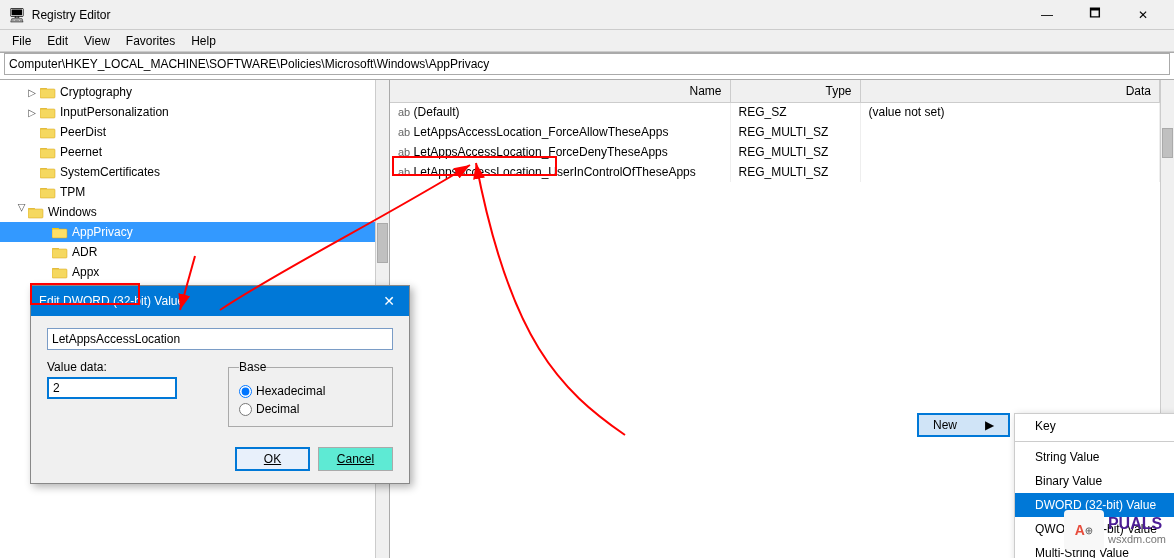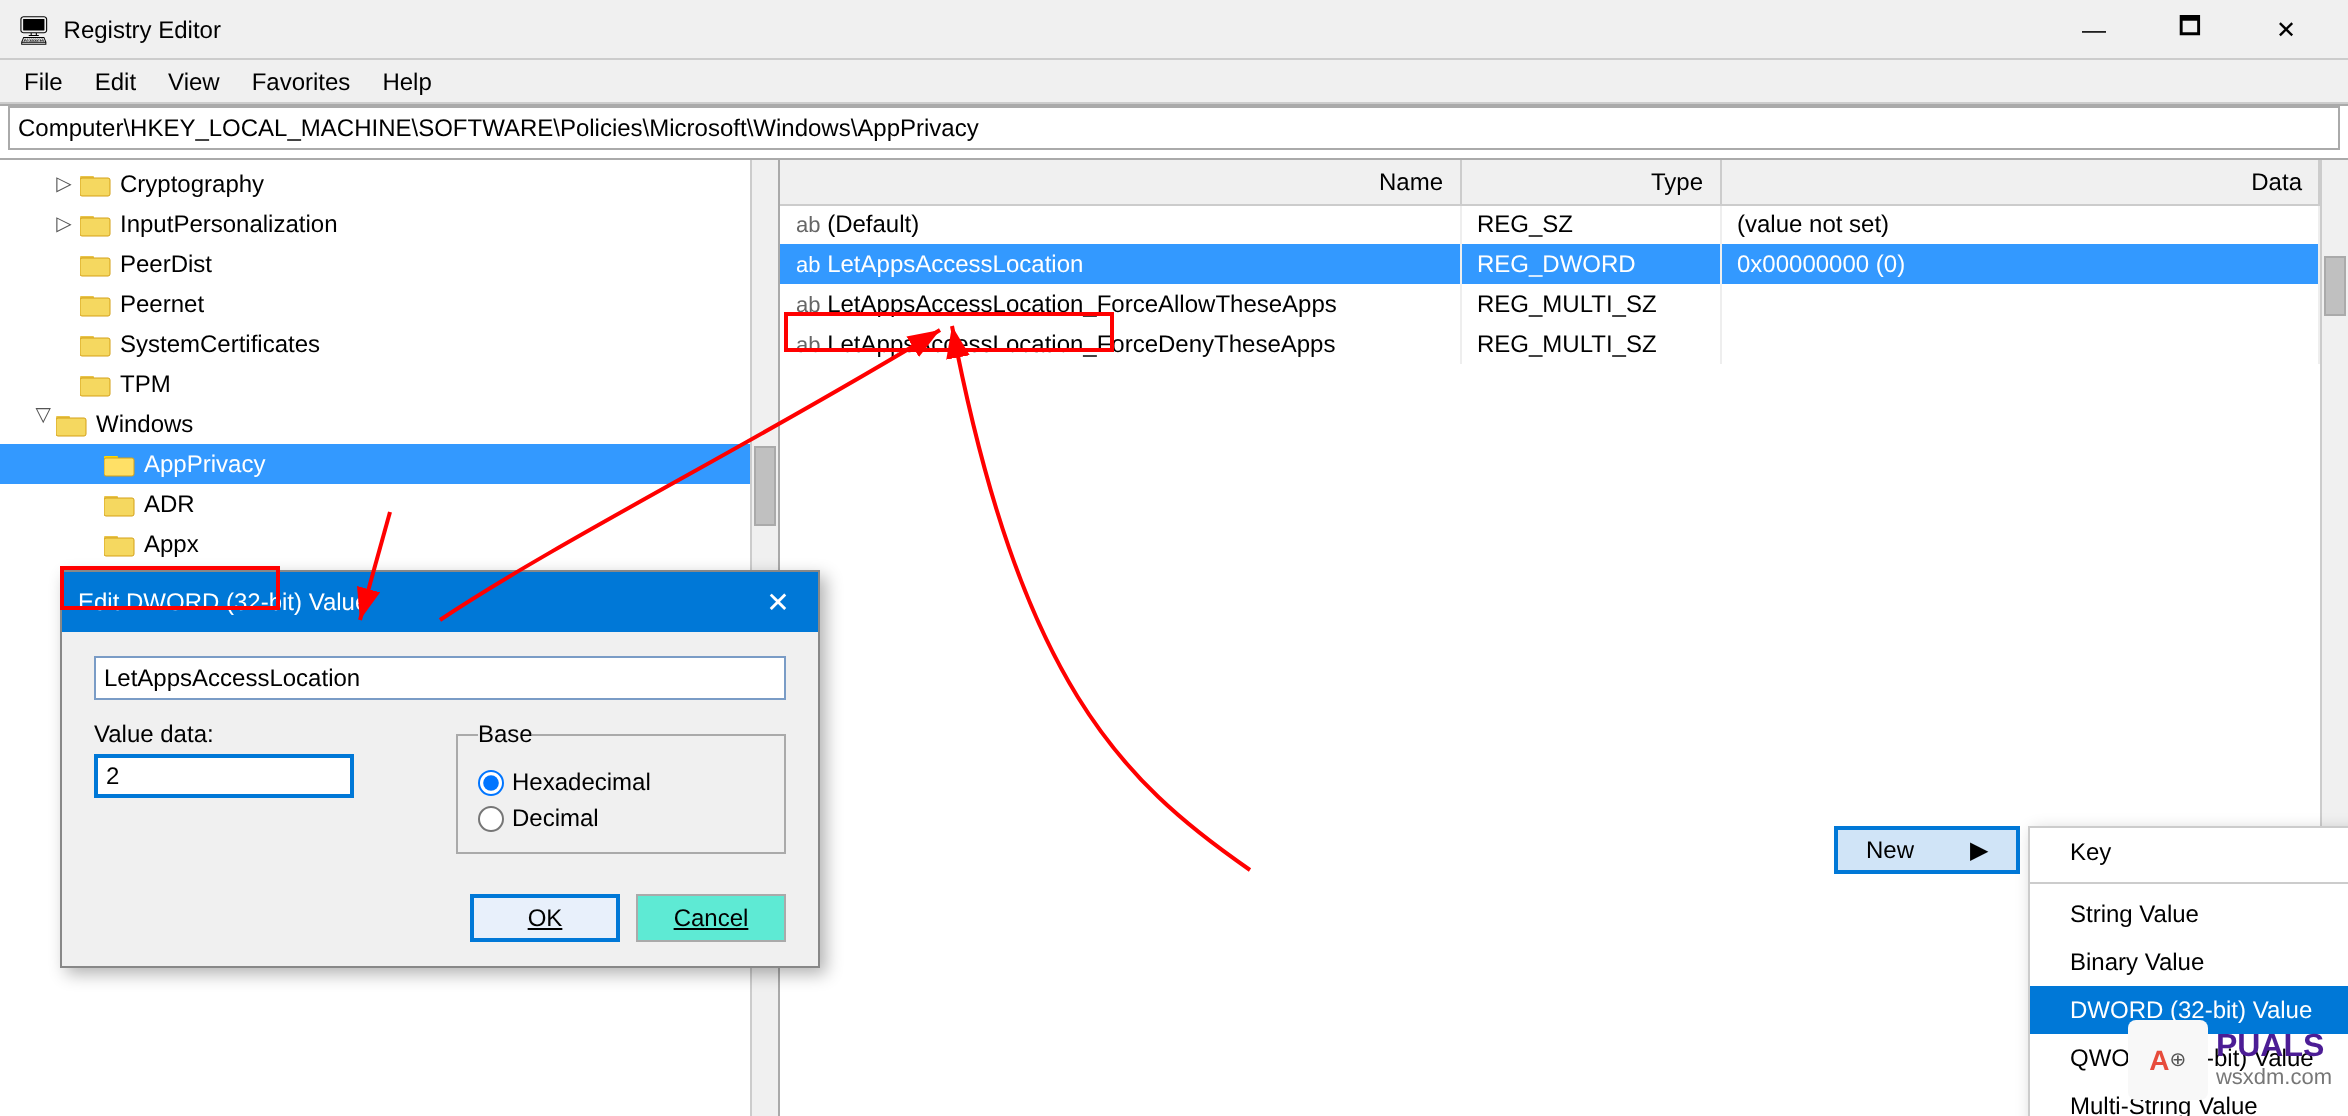--- a/index.html
+++ b/index.html
@@ -552,40 +552,40 @@
           </thead>
           <tbody>
             <tr>
               <td>
                 <span class="reg-icon">ab</span>
                 (Default)
               </td>
               <td>REG_SZ</td>
               <td>(value not set)</td>
             </tr>
-            <tr class="selected">
-              <td style="position:relative;">
-                <span class="reg-icon">ab</span>
-                LetAppsAccessLocation
-              </td>
-              <td>REG_DWORD</td>
-              <td>0x00000000 (0)</td>
-            </tr>
             <tr>
               <td>
                 <span class="reg-icon">ab</span>
                 LetAppsAccessLocation_ForceAllowTheseApps
               </td>
               <td>REG_MULTI_SZ</td>
               <td></td>
             </tr>
             <tr>
               <td>
                 <span class="reg-icon">ab</span>
                 LetAppsAccessLocation_ForceDenyTheseApps
+              </td>
+              <td>REG_MULTI_SZ</td>
+              <td></td>
+            </tr>
+            <tr>
+              <td>
+                <span class="reg-icon">ab</span>
+                LetAppsAccessLocation_UserInControlOfTheseApps
               </td>
               <td>REG_MULTI_SZ</td>
               <td></td>
             </tr>
           </tbody>
         </table>
       </div>
 
       <div class="scrollbar-v" style="top:0; height:100%; width:14px; right:0;">
         <div class="scrollbar-thumb" style="top:10%; height:30px;"></div>

